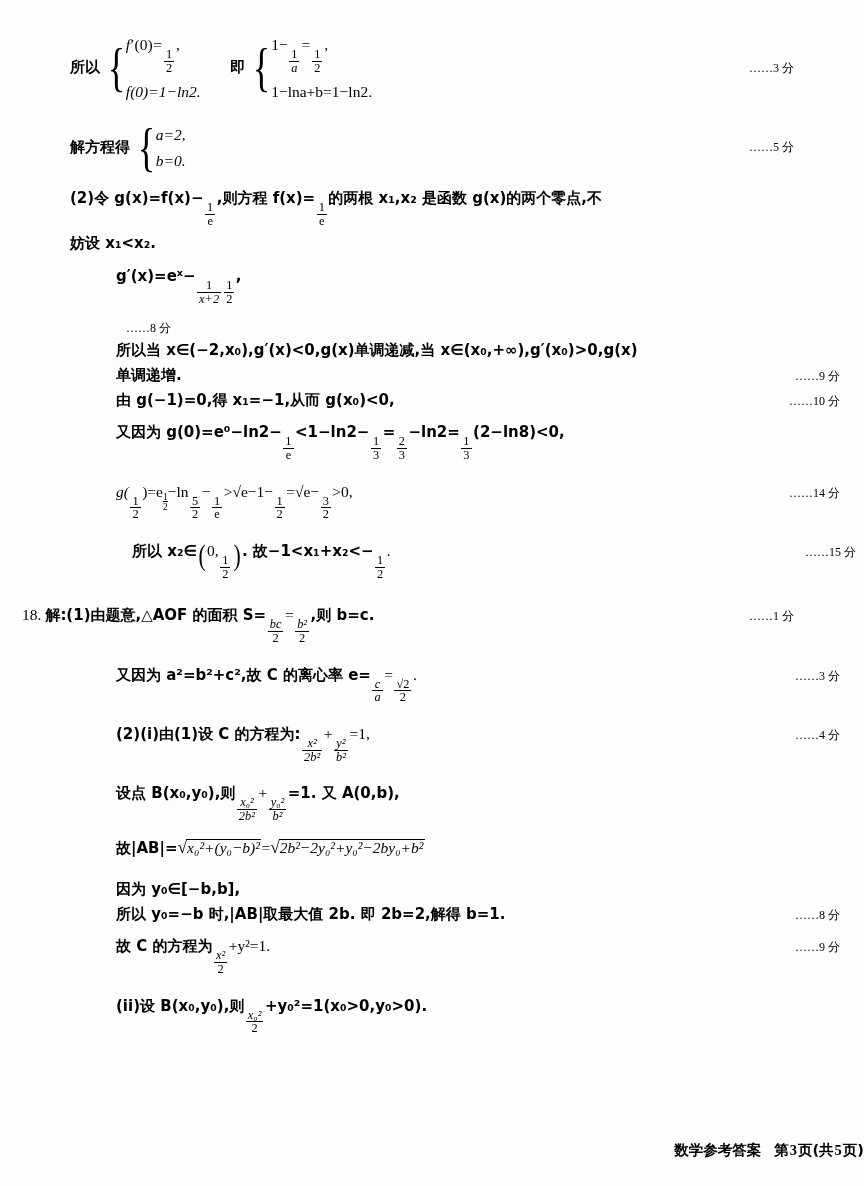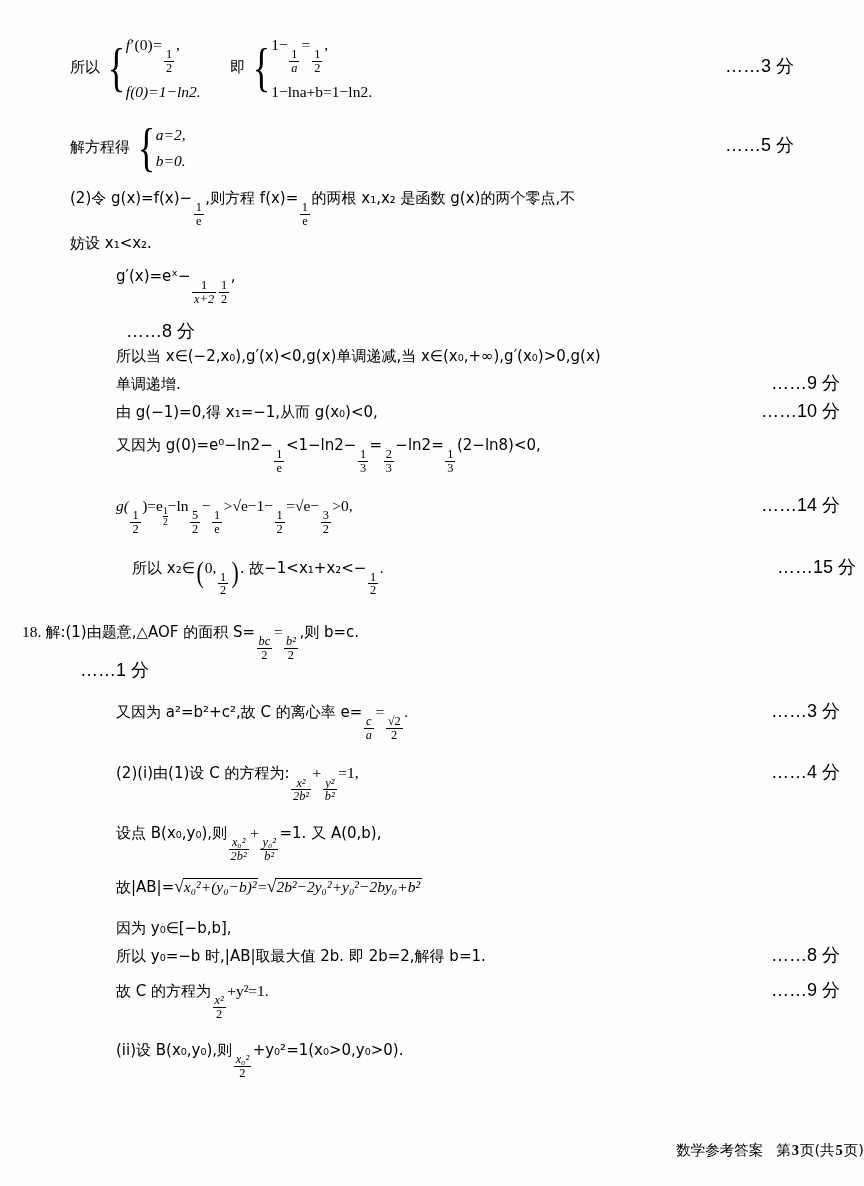--- a/index.html
+++ b/index.html
@@ -38,28 +38,28 @@
     align-items: baseline;
     justify-content: space-between;
     width: 100%;
     font-size: 15.5px;
     line-height: 1.05;
   }
   .line .content { flex: 0 1 auto; }
   .line .score {
     flex: 0 0 auto;
     white-space: nowrap;
-    font-family: Liberation Sans, sans-serif;
-    font-size: 18px;
+    font-family: Liberation Serif, serif;
+    font-size: 12px;
     padding-left: 10px;
   }
 
   .cn {
     font-family: "DejaVu Sans", "Liberation Sans", sans-serif;
-    font-weight: 400;
+    font-weight: 700;
     font-size: 15px;
   }
   .mi { font-style: italic; font-family: "Liberation Serif", serif; }
   .mn { font-family: "Liberation Serif", serif; }
   .mo { font-family: "Liberation Serif", serif; padding: 0 0.5px; }
   .up { font-style: normal; }
 
   
   .frac {
     display: inline-flex;
@@ -132,21 +132,21 @@
   .gap-xl { height: 27px; }
   .indent-2 { padding-left: 46px; }
   .indent-3 { padding-left: 62px; }
 
   .qnum {
     font-family: "Liberation Serif", serif;
     font-size: 15.5px;
     margin-left: -48px;
     padding-right: 4px;
   }
-  .prob-line { position: relative; flex-direction: column; }
+  .prob-line { position: relative; }
 
   .footer {
     position: absolute;
     left: 9px;
     right: 0;
     bottom: 26px;
     text-align: right;
     font-size: 14.5px;
   }
   .footer .cn { font-size: 14.5px; }

